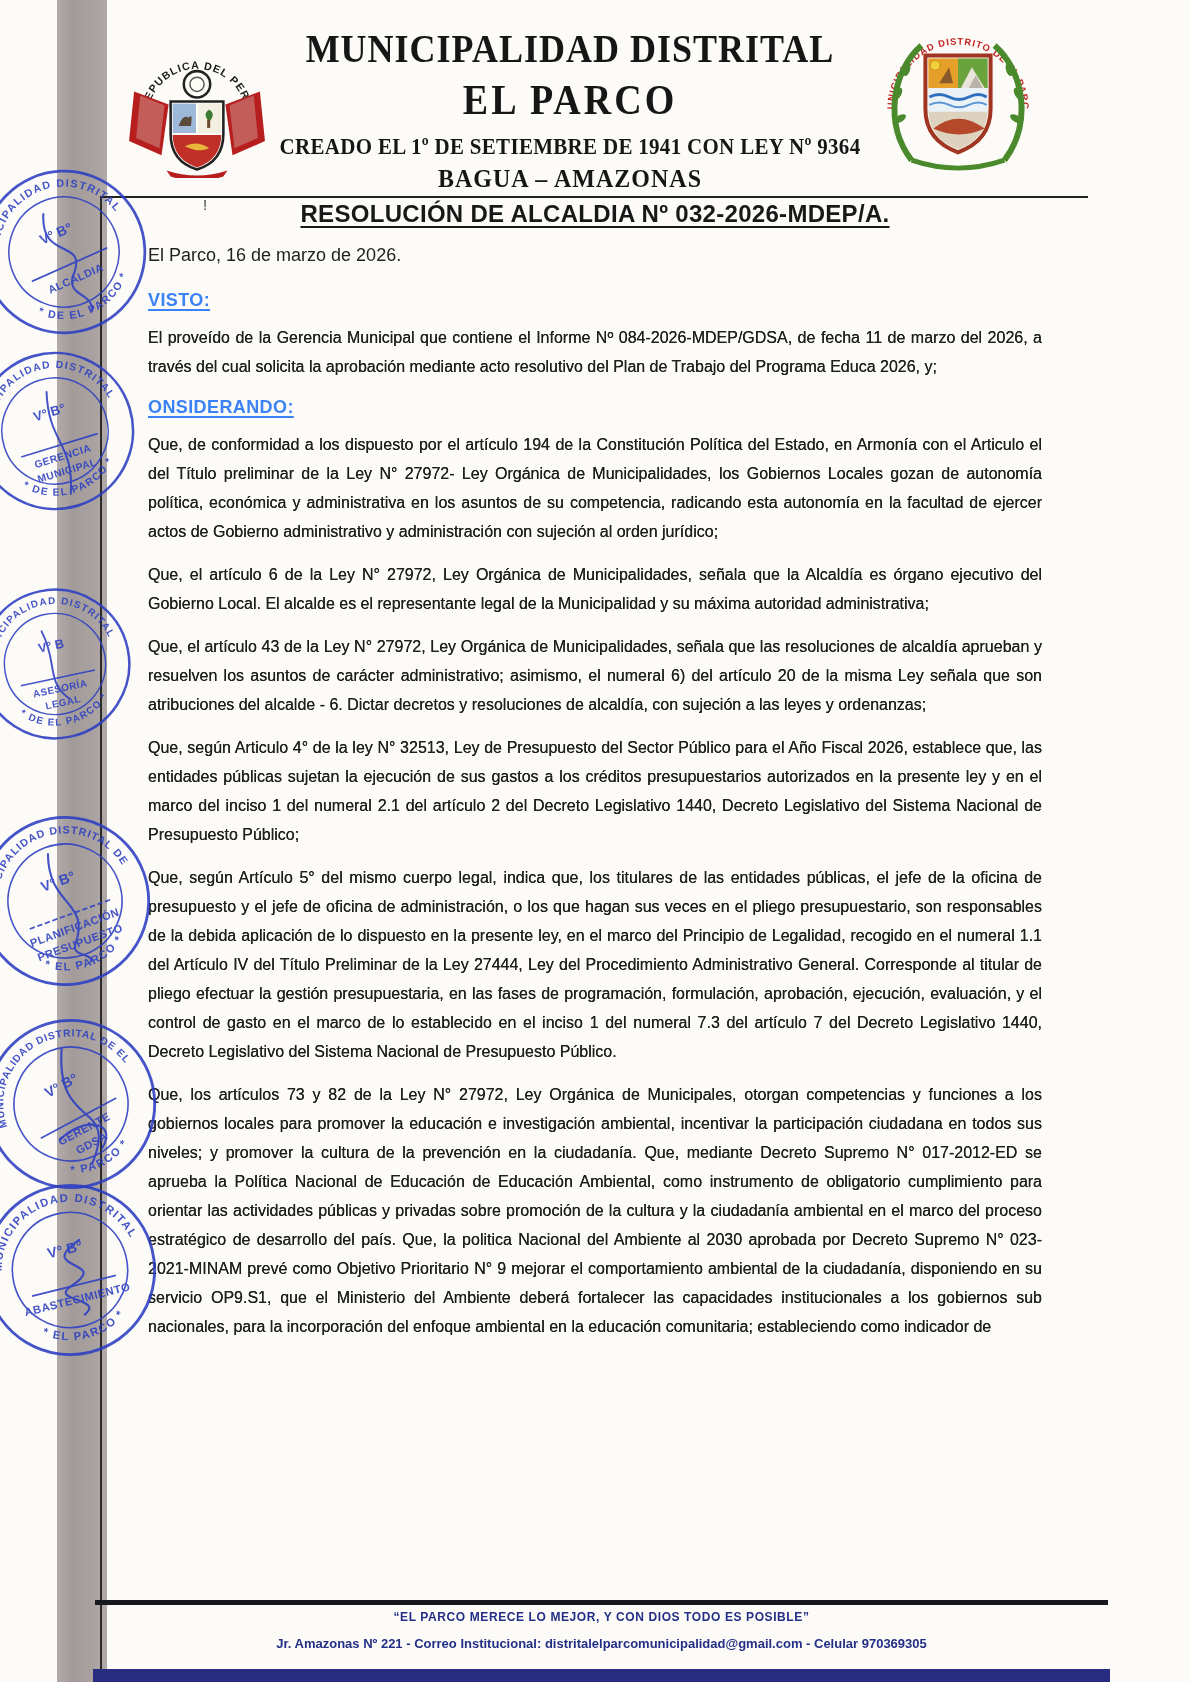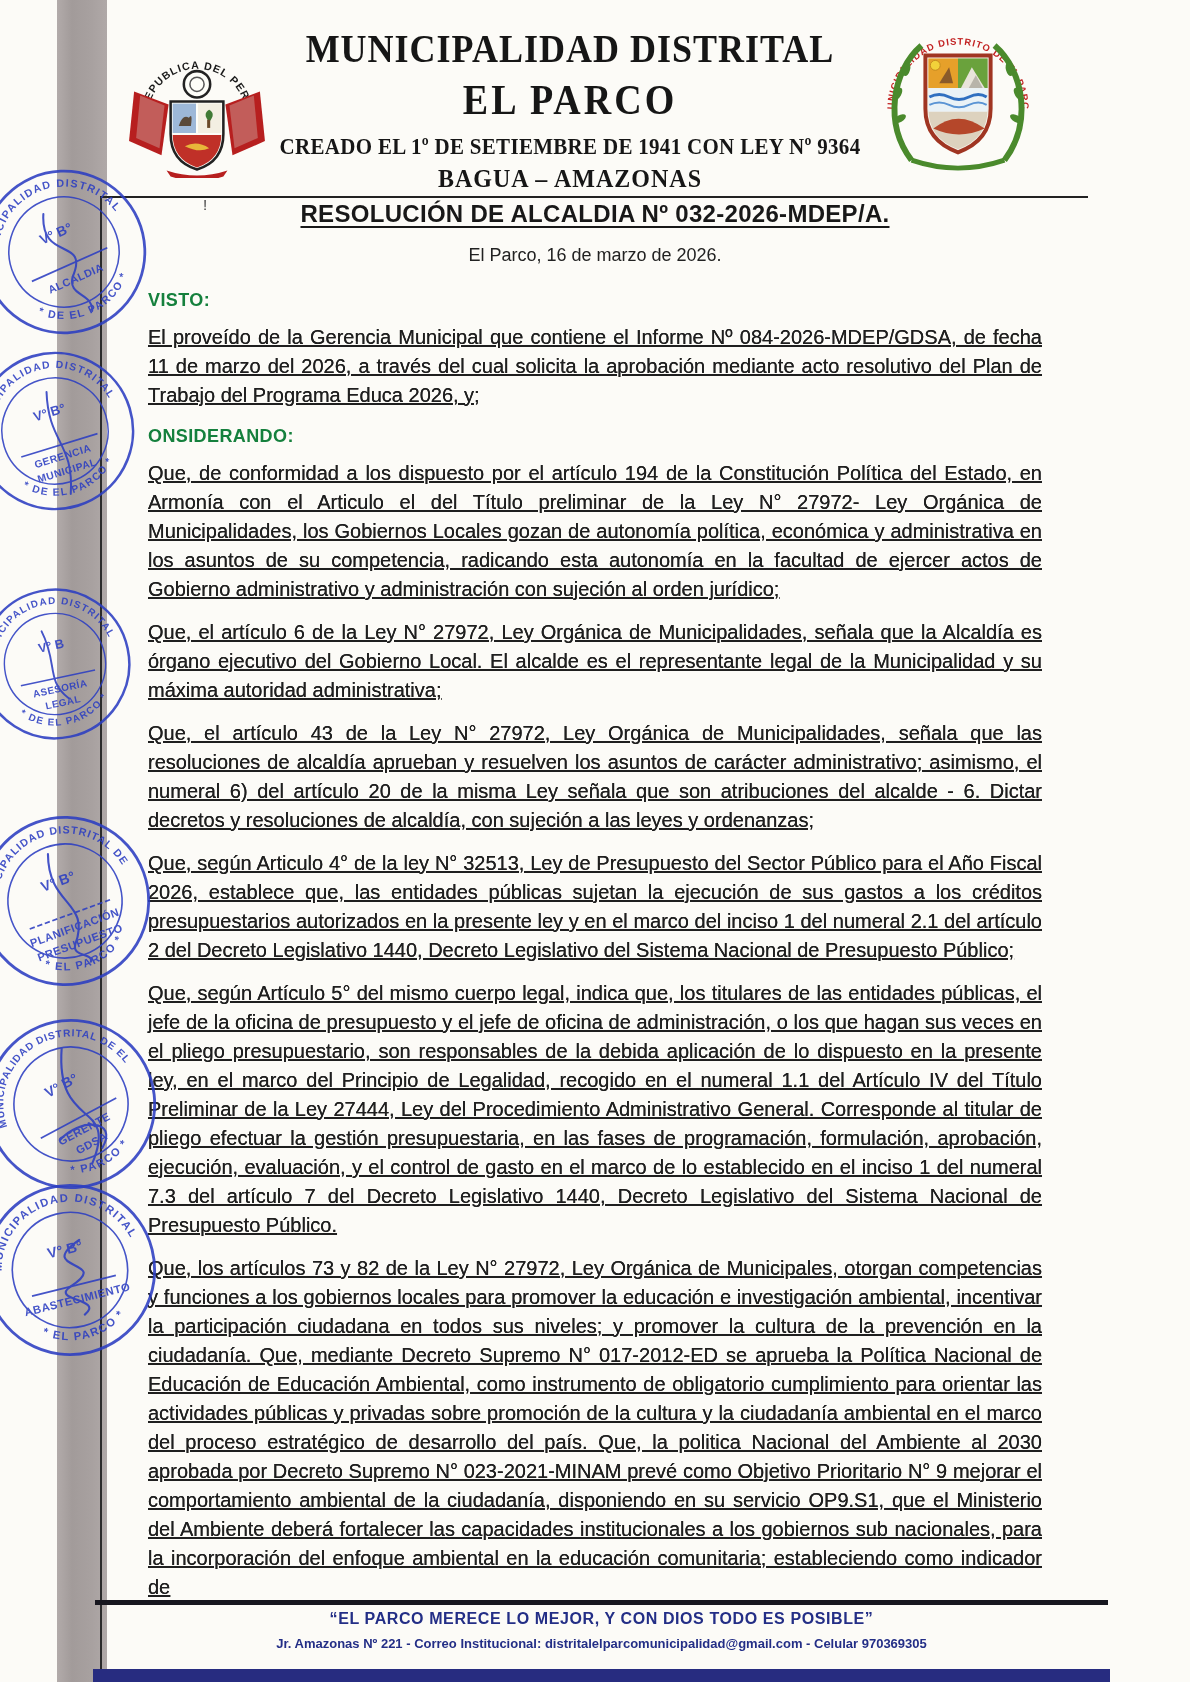--- a/index.html
+++ b/index.html
@@ -29,47 +29,47 @@
   .org4{font-size:24px;font-weight:bold;margin-top:6px;letter-spacing:1px;transform:scaleY(1.08);}
   .logo{position:absolute;}
   .logo-left{left:126px;top:20px;width:142px;height:158px;}
   .logo-right{left:874px;top:10px;width:168px;height:168px;}
 
   
   main{position:absolute;left:148px;top:200px;width:894px;}
   h1.res-title{font-size:24px;font-weight:bold;text-align:center;margin:0;
     text-decoration:underline;text-decoration-thickness:2px;text-underline-offset:4px;
     letter-spacing:.3px;color:#181818;}
-  .dateline{text-align:center;font-size:18px;margin-top:17px;color:#222;}
-  .sec-label{font-size:18px;font-weight:bold;
-    text-decoration-thickness:2px;text-underline-offset:3px;letter-spacing:.4px;color:#15803d;}
+  .dateline{text-align:left;font-size:18px;margin-top:17px;color:#222;}
+  .sec-label{font-size:18px;font-weight:bold;text-decoration:underline;
+    text-decoration-thickness:2px;text-underline-offset:3px;letter-spacing:.4px;color:#3b82f6;}
   .lbl-visto{margin-top:24px;}
   .lbl-cons{margin-top:16px;}
-  p.body-p{font-size:20px;line-height:29px;text-align:justify;margin:12px 0 14px;
-    color:var(--ink);text-shadow:0 0 .4px currentColor;text-decoration:underline;}
+  p.body-p{font-size:16px;line-height:29px;text-align:justify;margin:12px 0 14px;
+    color:var(--ink);text-shadow:0 0 .4px currentColor;}
 
   
   .stamp{position:absolute;opacity:.88;}
   .stamp svg{width:100%;height:100%;overflow:visible;}
   .stamp .so{fill:none;stroke:var(--stamp-blue);stroke-width:3.2;}
   .stamp .si{fill:none;stroke:var(--stamp-blue);stroke-width:1.8;}
   .stamp text{fill:var(--stamp-blue);font-family:"Liberation Sans",sans-serif;font-weight:bold;}
   .stamp .ring{font-size:12.5px;letter-spacing:1.6px;}
   .stamp .ring-mid{font-size:12px;letter-spacing:1.1px;}
   .stamp .ring-long{font-size:11.5px;letter-spacing:.9px;}
   .stamp .ring-b{font-size:12.5px;letter-spacing:1.8px;}
   .stamp .vb{font-size:16px;text-anchor:middle;}
   .stamp .dept{font-size:12.5px;text-anchor:middle;letter-spacing:.6px;}
   .stamp .sig-line{stroke:var(--stamp-blue);stroke-width:2;}
   .stamp .squiggle{fill:none;stroke:var(--stamp-blue);stroke-width:2.4;stroke-linecap:round;}
 
   
   .footer-rule{position:absolute;left:95px;top:1600px;width:1013px;height:5px;background:#17171f;}
   .footer-motto{position:absolute;left:95px;top:1610px;width:1013px;text-align:center;
-    font-size:16px;font-weight:bold;color:var(--footer-navy);letter-spacing:.6px;}
+    font-size:12px;font-weight:bold;color:var(--footer-navy);letter-spacing:.6px;}
   .footer-address{position:absolute;left:95px;top:1636px;width:1013px;text-align:center;
     font-size:13px;font-weight:bold;color:var(--footer-navy);}
   .bottom-bar{position:absolute;left:93px;top:1669px;width:1017px;height:13px;background:#272c80;}
 </style>
 </head>
 <body>
 
 <div class="page">
 
   <div class="gray-stripe"></div>

